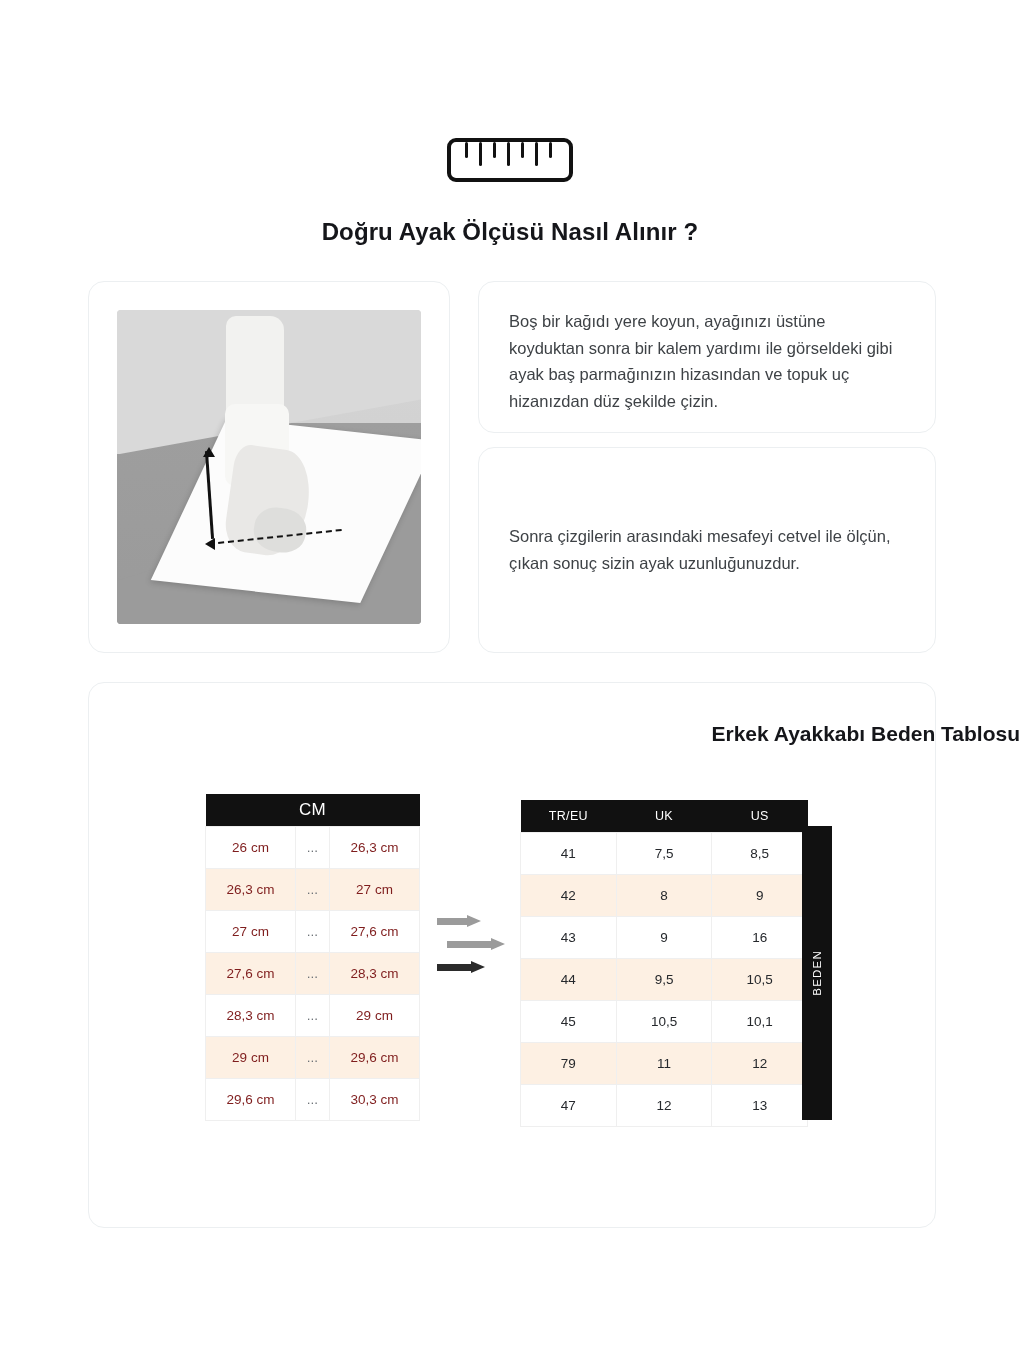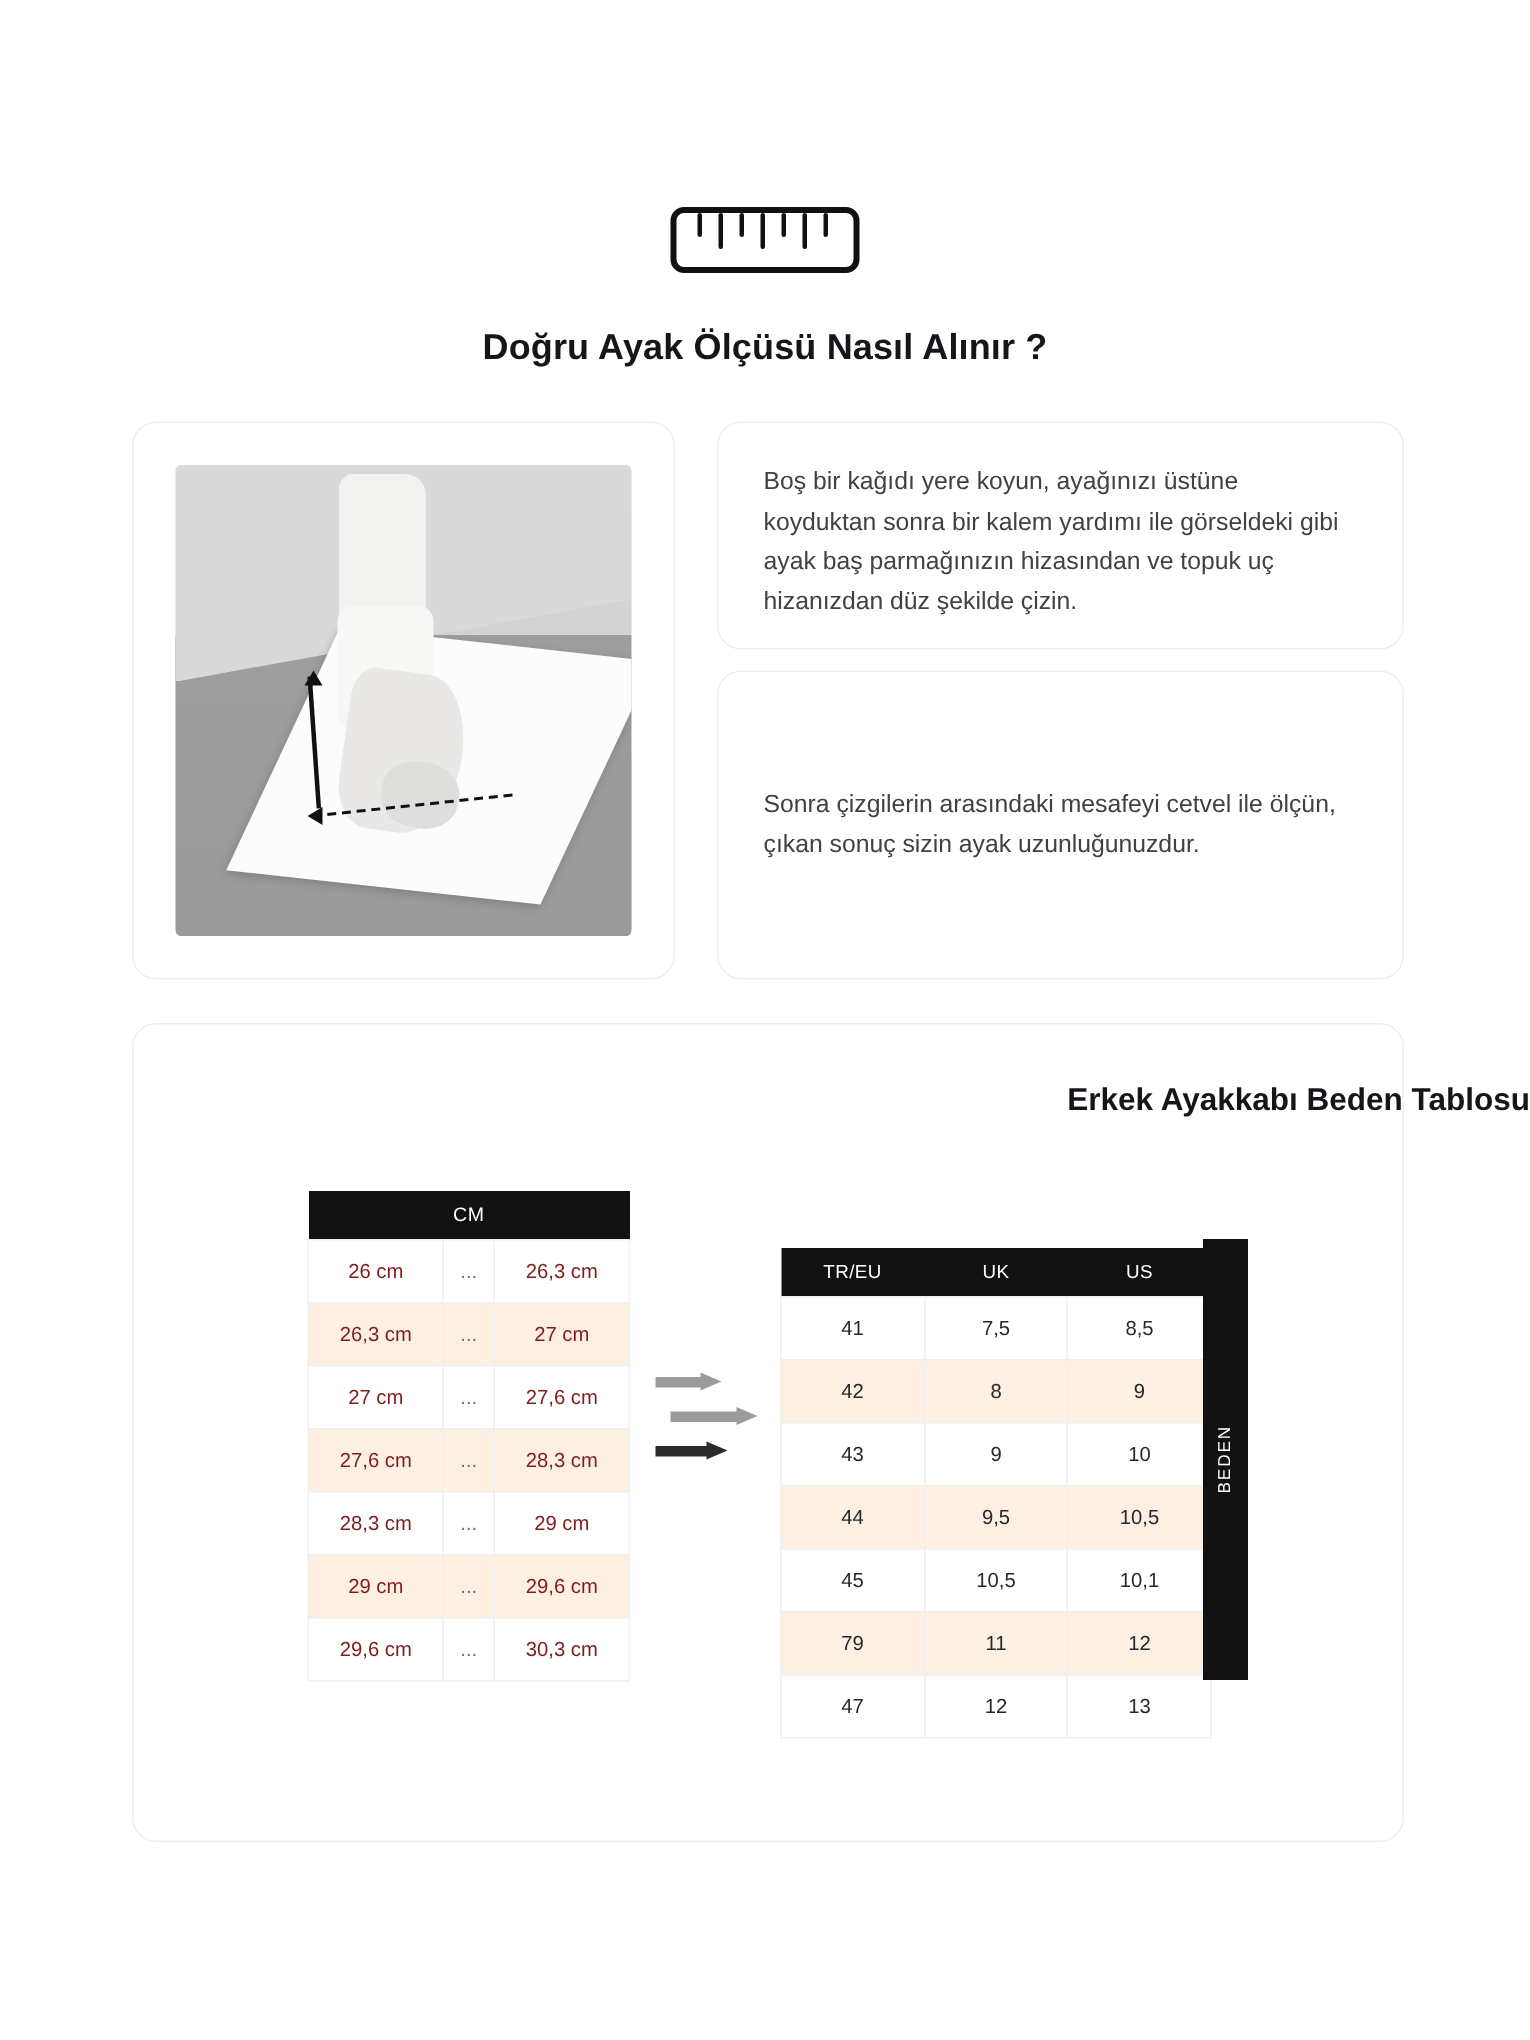--- a/index.html
+++ b/index.html
@@ -205,39 +205,39 @@
 
   .cm-table {
     position: absolute;
     top: 794px;
     left: 205px;
     width: 215px;
   }
   .cm-table th {
     background: #111;
     color: #fff;
-    font-size: 13px;
+    font-size: 17px;
     font-weight: normal;
     height: 32px;
     letter-spacing: .3px;
   }
   .cm-table td {
     font-size: 13.5px;
     color: #7f1d1d;
     height: 42px;
     text-align: center;
     border: 1px solid #efefef;
     background: #fff;
   }
   .cm-table td.mid { color: #6e7378; width: 34px; }
   .cm-table tr.alt td { background: #fdf0e3; }
 
   .size-table {
     position: absolute;
-    top: 832px;
+    top: 800px;
     left: 520px;
     width: 288px;
     padding-left: 24px;
   }
   .size-table th {
     background: #111;
     color: #fff;
     font-size: 12.5px;
     font-weight: normal;
     height: 32px;
@@ -411,21 +411,21 @@
         <td>8,5</td>
       </tr>
       <tr class="alt">
         <td>42</td>
         <td>8</td>
         <td>9</td>
       </tr>
       <tr>
         <td>43</td>
         <td>9</td>
-        <td>10</td>
+        <td>16</td>
       </tr>
       <tr class="alt">
         <td>44</td>
         <td>9,5</td>
         <td>10,5</td>
       </tr>
       <tr>
         <td>45</td>
         <td>10,5</td>
         <td>10,1</td>

